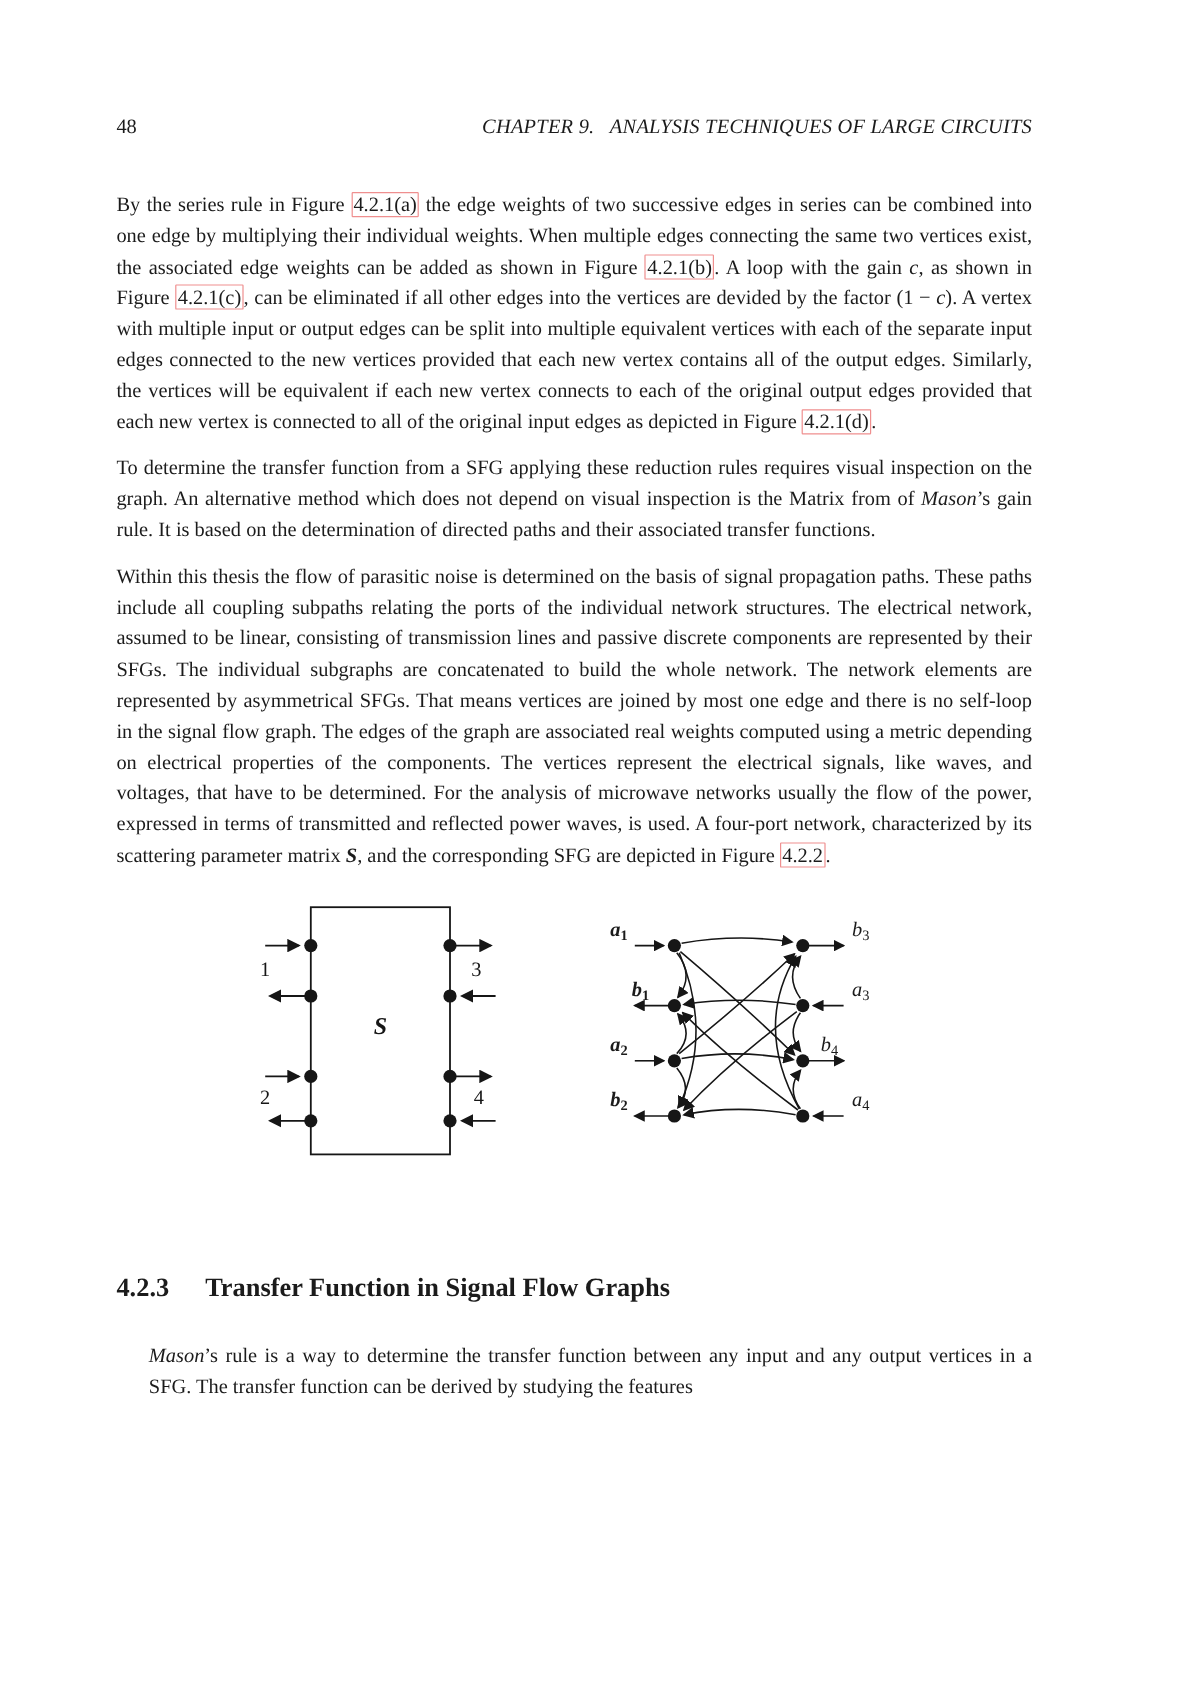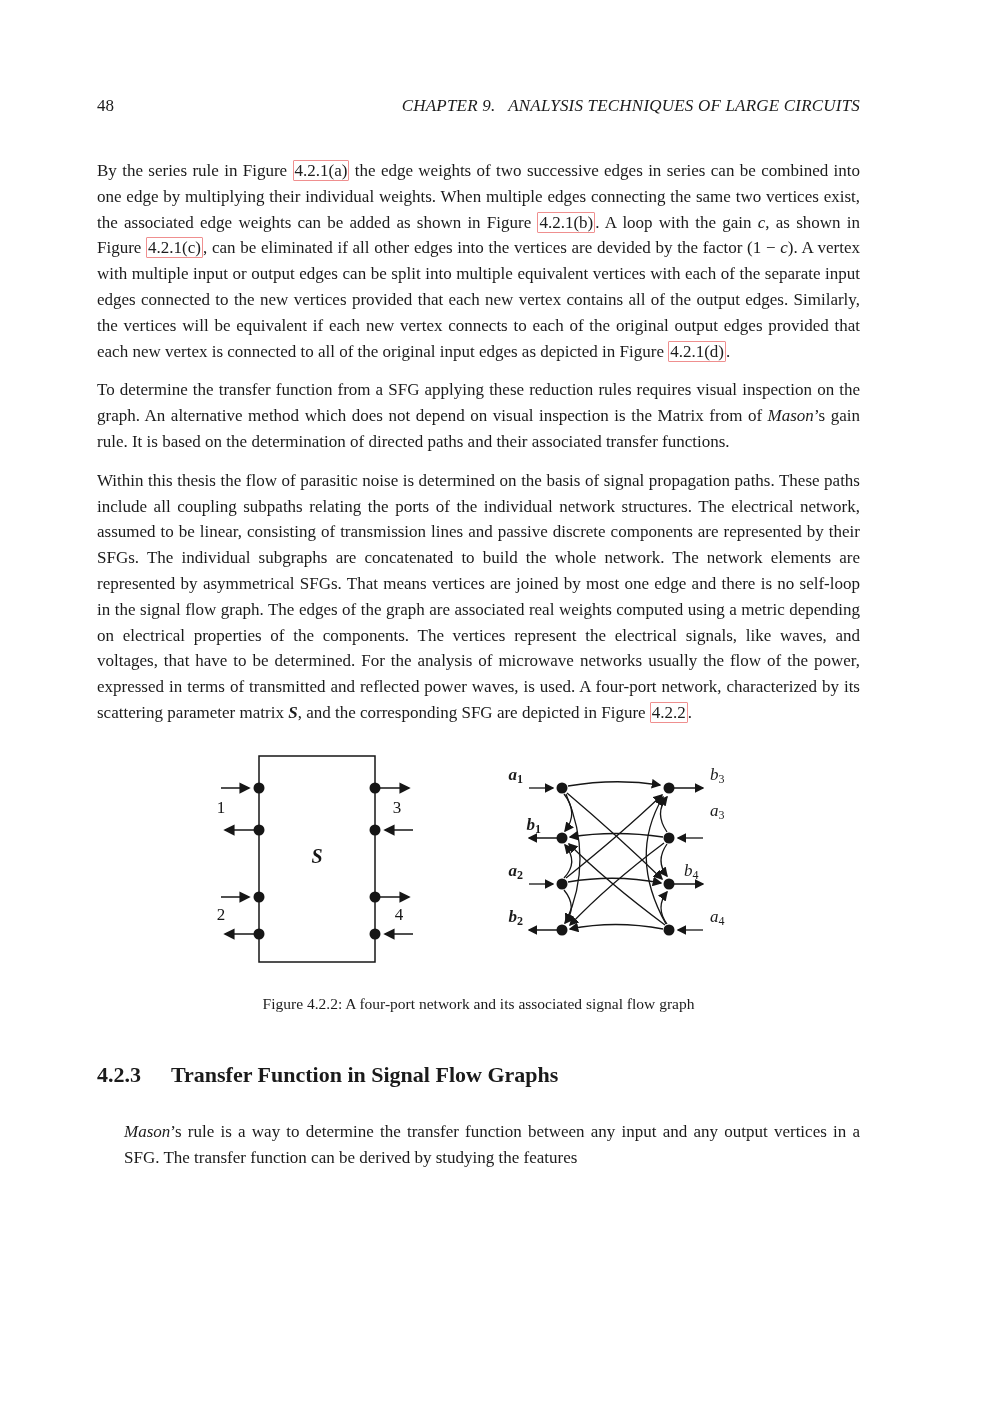--- a/index.html
+++ b/index.html
@@ -46,21 +46,21 @@
   .nlab { position:absolute; width:40px; font-size:17px; line-height:20px; }
   .nlab.l { text-align:right;font-weight:bold; }
   .nlab.r { text-align:left; }
   .nb { font-style:italic; }
   .ns { font-size:12px; vertical-align:-3px; }
   .fig-caption {
     text-align:center; font-size:15.5px; margin-top:15px; color:#1b1b1b;
   }
   
   .section-heading {
-    margin-top:49px; margin-bottom:30px;
+    margin-top:80px; margin-bottom:30px;
     font-size:22px; font-weight:bold;
   }
   .section-heading .secnum { margin-right:30px; }
 </style>
 </head>
 <body>
 
 <div class="page">
 
   <div class="running-header">
@@ -153,26 +153,25 @@
     <span class="flabel num" style="left:14px; top:153px;">2</span>
     <span class="flabel num" style="left:190px; top:46px;">3</span>
     <span class="flabel num" style="left:192px; top:153px;">4</span>
     <span class="flabel sbox">S</span>
 
     <span class="nlab l" style="left:286px; top:13px;"><span class="nb">a</span><span class="ns">1</span></span>
     <span class="nlab l" style="left:304px; top:63px;"><span class="nb">b</span><span class="ns">1</span></span>
     <span class="nlab l" style="left:286px; top:109px;"><span class="nb">a</span><span class="ns">2</span></span>
     <span class="nlab l" style="left:286px; top:155px;"><span class="nb">b</span><span class="ns">2</span></span>
     <span class="nlab r" style="left:513px; top:13px;"><span class="nb">b</span><span class="ns">3</span></span>
-    <span class="nlab r" style="left:513px; top:49px;"><span class="nb">a</span><span class="ns">3</span></span>
+    <span class="nlab r" style="left:513px; top:63px;"><span class="nb">a</span><span class="ns">3</span></span>
     <span class="nlab r" style="left:487px; top:109px;"><span class="nb">b</span><span class="ns">4</span></span>
     <span class="nlab r" style="left:513px; top:155px;"><span class="nb">a</span><span class="ns">4</span></span>
   </div>
 
-  <div class="fig-caption">Figure 4.2.2: A four-port network and its associated signal flow graph</div>
 
   <div class="section-heading">
     <span class="secnum">4.2.3</span><span>Transfer Function in Signal Flow Graphs</span>
   </div>
 
   <p class="body last"><span class="it">Mason</span><span>’s rule is a way to determine the transfer function between any input and any output vertices in a SFG. The transfer function can be derived by studying the features</span></p>
 
 </div>
 
 </body></html>

